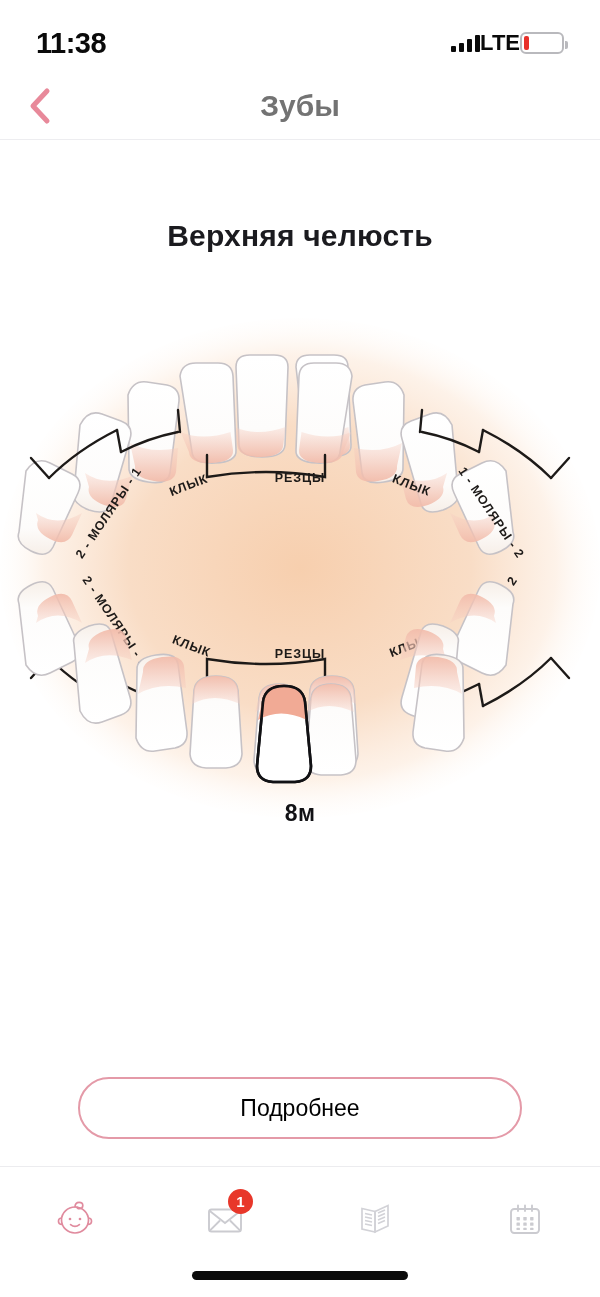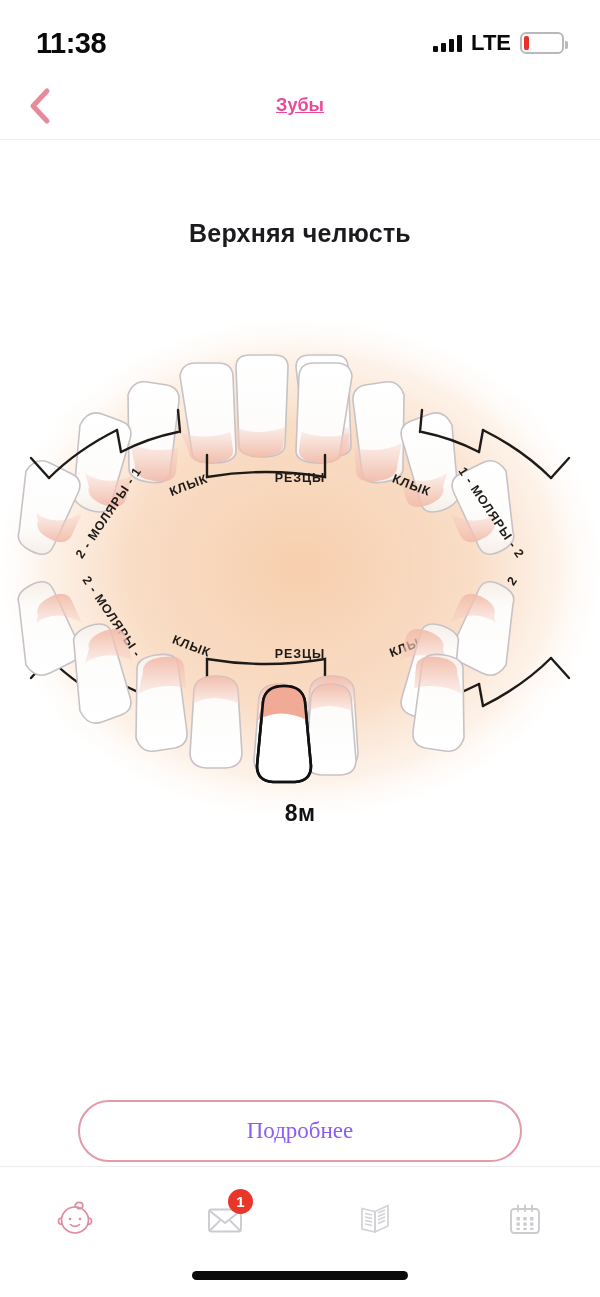--- a/index.html
+++ b/index.html
@@ -11,75 +11,74 @@
   }
   .phone { position: relative; width: 600px; height: 1297px; background:#fff; }
 
   
   .statusbar {
     position: absolute; top: 0; left: 0; width: 600px; height: 72px;
     display: flex; align-items: center; justify-content: space-between;
     padding: 14px 36px 0 36px;
   }
   .clock { font-size: 29px; font-weight: 600; color: #0a0a0a; letter-spacing: -0.5px; }
-  .status-right { display: flex; align-items: center; gap: 9px; }
+  .status-right { display: flex; align-items: center; }
   .bars { display: flex; align-items: flex-end; gap: 3px; height: 17px; }
   .bars i { display:block; width: 5px; background: #0a0a0a; border-radius: 1px; }
   .bars i:nth-child(1){ height: 6px; }
   .bars i:nth-child(2){ height: 9px; }
   .bars i:nth-child(3){ height: 13px; }
   .bars i:nth-child(4){ height: 17px; }
   .lte { font-size: 22px; font-weight: 600; color:#0a0a0a; letter-spacing: 0px; }
   .battery { position: relative; width: 44px; height: 22px; border: 2px solid #b9b9bd;
              border-radius: 6px; display:flex; align-items:center; padding: 2px; }
   .battery::after { content:""; position:absolute; right:-6px; top:7px; width:3px; height:8px;
              background:#b9b9bd; border-radius: 0 2px 2px 0; }
   .battery .lvl { height: 14px; width: 5px; background: #e8302a; border-radius: 2px; }
 
   
   .navbar {
     position: absolute; top: 72px; left: 0; width: 600px; height: 68px;
     display: flex; align-items: center; justify-content: center;
     border-bottom: 1px solid #ededf0;
   }
-  .nav-title { font-size: 18px; font-weight: 700; color: #ec4899; text-decoration: underline; }
+  .nav-title { font-size: 30px; font-weight: 700; color: #737373; }
   .back-btn {
     position: absolute; left: 18px; top: 50%; transform: translateY(-50%);
     width: 44px; height: 44px; display:flex; align-items:center; justify-content:center;
     background: none; border: none; cursor: pointer;
   }
   .back-btn svg { display:block; }
 
   
   .jaw-heading {
     position: absolute; left: 0; width: 600px; text-align: center;
-    font-size: 25px; font-weight: 700; color: #1b1b1f; letter-spacing: 0.2px;
+    font-size: 30px; font-weight: 700; color: #1b1b1f; letter-spacing: 0.2px;
   }
   #upper-heading { top: 219px; }
   #lower-heading { top: 903px; }
 
   
   .teeth-wrap {
     position: absolute; top: 288px; left: 0; width: 600px; height: 560px;
   }
   .teeth-wrap svg { display:block; width: 600px; height: 560px; }
 
   
   .tooth-age {
     position: absolute; top: 800px; left: 0; width: 600px; text-align: center;
     font-size: 23px; font-weight: 700; color: #111114; letter-spacing: 0.3px;
   }
 
   
   .details-btn {
     position: absolute; left: 78px; top: 1077px; width: 444px; height: 62px;
     border: 2px solid #e49aa8; border-radius: 31px; background: #ffffff;
-    font-family: Liberation Serif, serif; font-size: 23px; color: #8b5cf6;
+    font-family: Liberation Sans, sans-serif; font-size: 23px; color: #000000;
     cursor: pointer;
-    margin-top: 23px;
   }
 
   
   .tabbar {
     position: absolute; left: 0; bottom: 0; width: 600px; height: 131px;
     border-top: 1px solid #ececef; background: #fff;
     display: flex; align-items: flex-start; padding-top: 20px;
   }
   .tab { flex: 1; display: flex; align-items: center; justify-content: center; position: relative; height: 64px; cursor:pointer; }
   .tab-icon { position: relative; width: 52px; height: 52px; display:flex; align-items:center; justify-content:center; }

